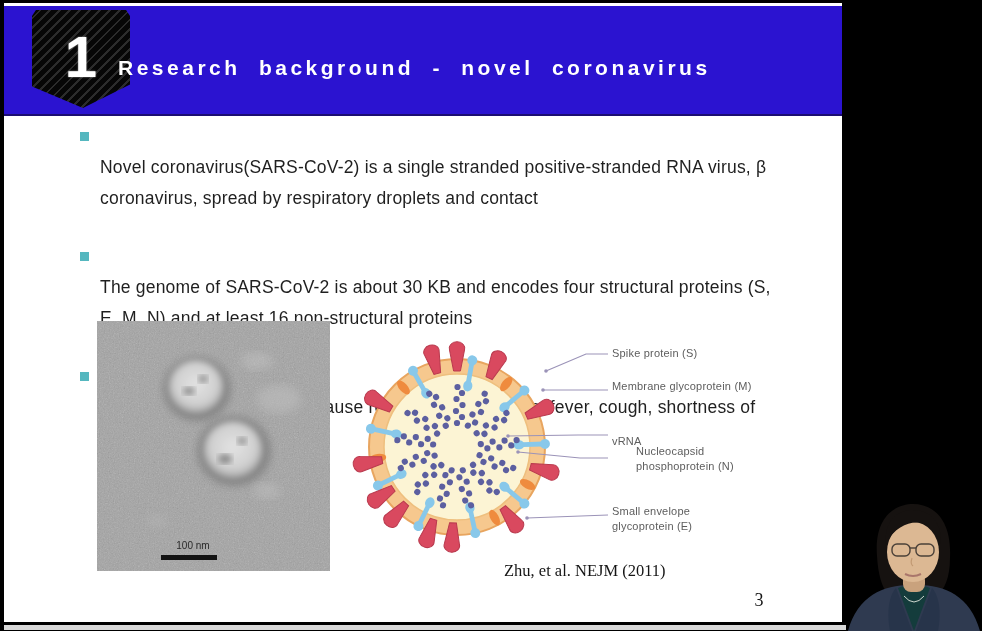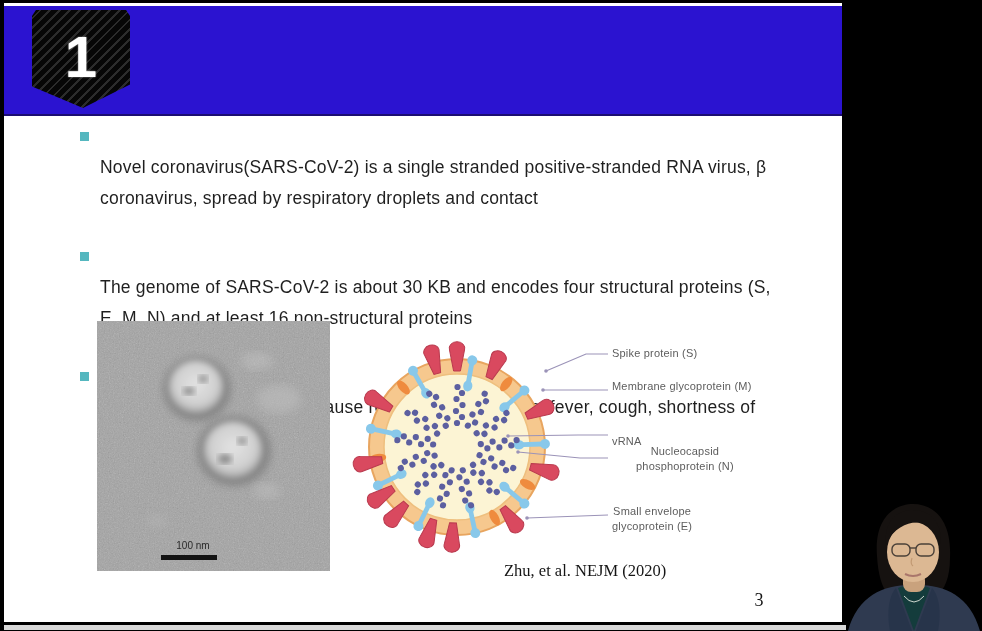--- a/index.html
+++ b/index.html
@@ -43,21 +43,21 @@
   .em-figure svg { display:block; }
   .em-scalebar-label { position:absolute; left:66px; top:219px; width:60px;
                        text-align:center; font-size:10px; color:#2a2a2a; }
   .em-scalebar { position:absolute; left:64px; top:234px; width:56px; height:5px;
                  background:#141414; }
 
   
   .diagram { position:absolute; left:336px; top:316px; width:506px; height:248px; }
   .diagram svg { position:absolute; left:0; top:0; }
   .dg-label { position:absolute; left:272px; font-size:11px; line-height:15px;
-              color:#5d5d5d; white-space:pre-line; letter-spacing:0.2px;text-align:center; }
+              color:#5d5d5d; white-space:pre-line; letter-spacing:0.2px; }
   .dg-label-s    { top:27px; }
   .dg-label-m    { top:60px; }
   .dg-label-vrna { top:115px; }
   .dg-label-n    { top:125px;margin-left:24px; }
   .dg-label-e    { top:185px; }
 
   
   .citations { position:absolute; left:500px; top:557px;
                font-family:"Liberation Serif", serif; font-size:16.5px;
                line-height:21px; color:#151515; }
@@ -72,20 +72,21 @@
 <body>
 
 <div class="frame">
 
   <div class="slide">
 
     <div class="header">
       <div class="badge">
         <span class="badge-num">1</span>
       </div>
+      <div class="title">Research background - novel coronavirus</div>
     </div>
 
     <div class="bullets">
       <div class="bullet-item">
         <span class="bullet-marker"></span><span>Novel coronavirus(SARS-CoV-2) is a single stranded positive-stranded RNA virus, β
 coronavirus, spread by respiratory droplets and contact</span>
       </div>
       <div class="bullet-item">
         <span class="bullet-marker"></span><span>The genome of SARS-CoV-2 is about 30 KB and encodes four structural proteins (S,
 E, M, N) and at least 16 non-structural proteins</span>
@@ -229,21 +230,21 @@
       <div class="dg-label dg-label-s">Spike protein (S)</div>
       <div class="dg-label dg-label-m">Membrane glycoprotein (M)</div>
       <div class="dg-label dg-label-vrna">vRNA</div>
       <div class="dg-label dg-label-n">Nucleocapsid
 phosphoprotein (N)</div>
       <div class="dg-label dg-label-e">Small envelope
 glycoprotein (E)</div>
     </div>
 
     <div class="citations">
-      <div>Zhu, et al. NEJM (2020)</div>
+      <div>Zhu, et al. NEJM (2011)</div>
     </div>
 
     <div class="page-number">3</div>
 
     <div class="slide-bottom-strip"></div>
   </div>
 
   <div class="webcam">
     <svg width="136" height="153" viewBox="0 0 136 153">
       <rect width="136" height="153" fill="#000000"></rect>

